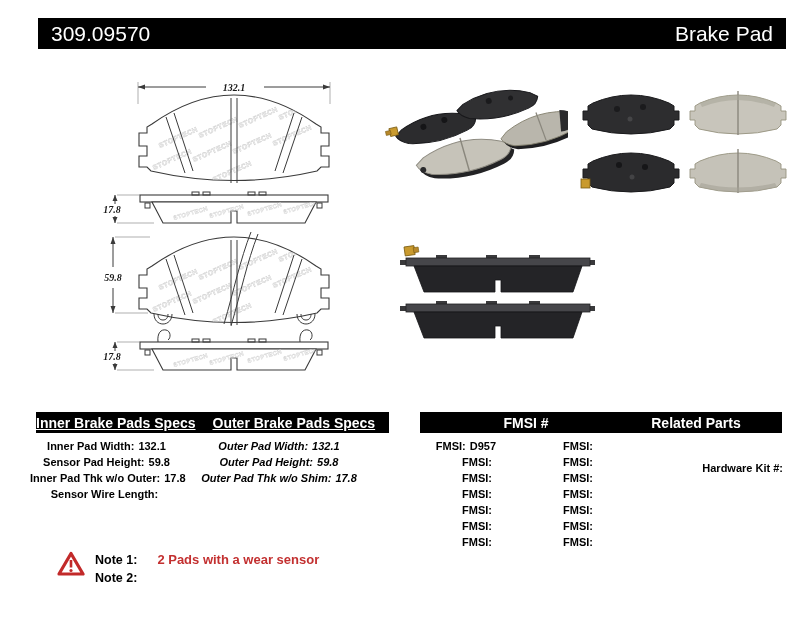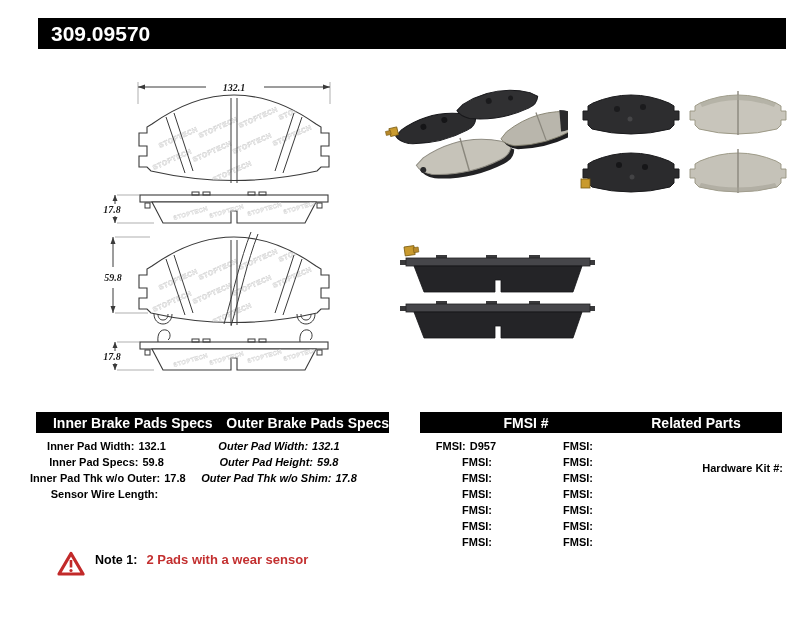--- a/index.html
+++ b/index.html
@@ -2,21 +2,21 @@
 <html><head>
 <meta charset="utf-8">
 <style>
   html,body{margin:0;padding:0;background:#fff;}
   body{width:800px;height:619px;position:relative;font-family:"Liberation Sans",sans-serif;overflow:hidden;}
   .abs{position:absolute;}
 
   
   .topbar{left:38px;top:18px;width:748px;height:31px;background:#000;color:#fff;
           display:flex;align-items:center;justify-content:space-between;
-          padding:0 13px;box-sizing:border-box;font-weight:bold;font-size:21px;}
+          padding:0 13px;box-sizing:border-box;font-weight:normal;font-size:21px;}
 
   
   .drawsvg{left:88px;top:60px;}
   .dline{stroke:#3a3a3a;stroke-width:1;fill:none;}
   .dfill{stroke:#3a3a3a;stroke-width:1.1;fill:#ffffff;}
   .dthin{stroke:#7a7a7a;stroke-width:0.6;fill:none;}
   .arrow{fill:#3a3a3a;stroke:none;}
   .dimtxt{font-family:"Liberation Serif",serif;font-style:italic;font-weight:bold;
           font-size:10px;fill:#1a1a1a;}
   .wmtxt{font-family:"Liberation Sans",sans-serif;font-weight:bold;font-size:7px;
@@ -25,44 +25,45 @@
          fill:none;stroke:#cfcfcf;stroke-width:0.4;letter-spacing:0.4px;}
 
   
   .photo1{left:383px;top:88px;}
   .photo2{left:575px;top:85px;}
   .photo3{left:398px;top:240px;}
 
   
   .hbar{background:#000;color:#fff;height:21px;display:flex;align-items:center;
         font-weight:bold;font-size:14px;}
-  .hbar .half{flex:1;text-align:right;}
+  .hbar .half{flex:1;text-align:left;text-decoration:underline;}
   .hbar.center{justify-content:center;}
   .bar1{left:36px;top:412px;width:353px;}
   .bar2{left:420px;top:412px;width:212px;}
   .bar3{left:610px;top:412px;width:172px;}
   .speccol{font-size:11px;font-weight:bold;color:#000;line-height:16px;white-space:nowrap;text-align:right;}
   .right{text-align:center;}
   .innercol{left:30px;top:438px;width:153px;}
   .outercol{left:196px;top:438px;width:166px;font-style:italic;}
   .fmsicol1{left:396px;top:438px;width:100px;}
   .fmsicol2{left:497px;top:438px;width:100px;}
   .relcol{left:607px;top:438px;width:180px;margin-top:22px;}
   .val{margin-left:4px;}
 
   
   .noteblock{left:95px;top:551px;font-size:12.5px;font-weight:bold;line-height:17px;color:#000;}
-  .notered{margin-left:9px;font-size:13px;}
+  .notered{margin-left:20px;font-size:13px;}
   .warnicon{left:57px;top:551px;}
 </style>
 </head>
 <body>
 
 <div class="abs topbar">
   <span>309.09570</span>
+  <span>Brake Pad</span>
 </div>
 
 <svg class="abs drawsvg" width="270" height="345" viewBox="0 0 270 345">
   <defs>
     <clipPath id="padClip">
       <path d="M 64,64 Q 146,6 228,64 L 233,67 L 233,73 L 241,73 L 241,86 L 233,86 L 233,96 L 241,96 L 241,107 L 233,107 L 229,111 Q 146,130 63,111 L 59,107 L 51,107 L 51,96 L 59,96 L 59,86 L 51,86 L 51,73 L 59,73 L 59,67 Z"></path>
     </clipPath>
     <clipPath id="sideClip">
       <path d="M 64,7 L 228,7 L 217,28 L 75,28 Z"></path>
     </clipPath>
@@ -241,21 +242,21 @@
 </div>
 <div class="abs hbar center bar2">
   <span>FMSI #</span>
 </div>
 <div class="abs hbar center bar3">
   <span>Related Parts</span>
 </div>
 
 <div class="abs speccol right innercol">
   <div><span>Inner Pad Width:</span><span class="val">132.1</span></div>
-  <div><span>Inner Pad Specs:</span><span class="val">59.8</span></div>
+  <div><span>Sensor Pad Height:</span><span class="val">59.8</span></div>
   <div><span>Inner Pad Thk w/o Outer:</span><span class="val">17.8</span></div>
   <div><span>Sensor Wire Length:</span><span class="val"></span></div>
 </div>
 
 <div class="abs speccol right outercol">
   <div><span>Outer Pad Width:</span><span class="val">132.1</span></div>
   <div><span>Outer Pad Height:</span><span class="val">59.8</span></div>
   <div><span>Outer Pad Thk w/o Shim:</span><span class="val">17.8</span></div>
 </div>
 
@@ -286,13 +287,16 @@
 <svg class="abs warnicon" width="28" height="26" viewBox="0 0 28 26">
   <polygon points="14,2.5 26,23 2,23" fill="#ffffff" stroke="#c22a2a" stroke-width="3.2" stroke-linejoin="round"></polygon>
   <rect x="12.7" y="9" width="2.6" height="7.5" fill="#c22a2a"></rect>
   <circle cx="14" cy="19.5" r="1.6" fill="#c22a2a"></circle>
 </svg>
 
 <div class="abs noteblock">
   <div>
     <span>Note 1:</span><span class="notered" style="color:#c33030;">2 Pads with a wear sensor</span>
   </div>
+  <div>
+    <span>Note 2:</span><span class="notered" style="color:#c33030;"></span>
+  </div>
 </div>
 
 </body></html>

